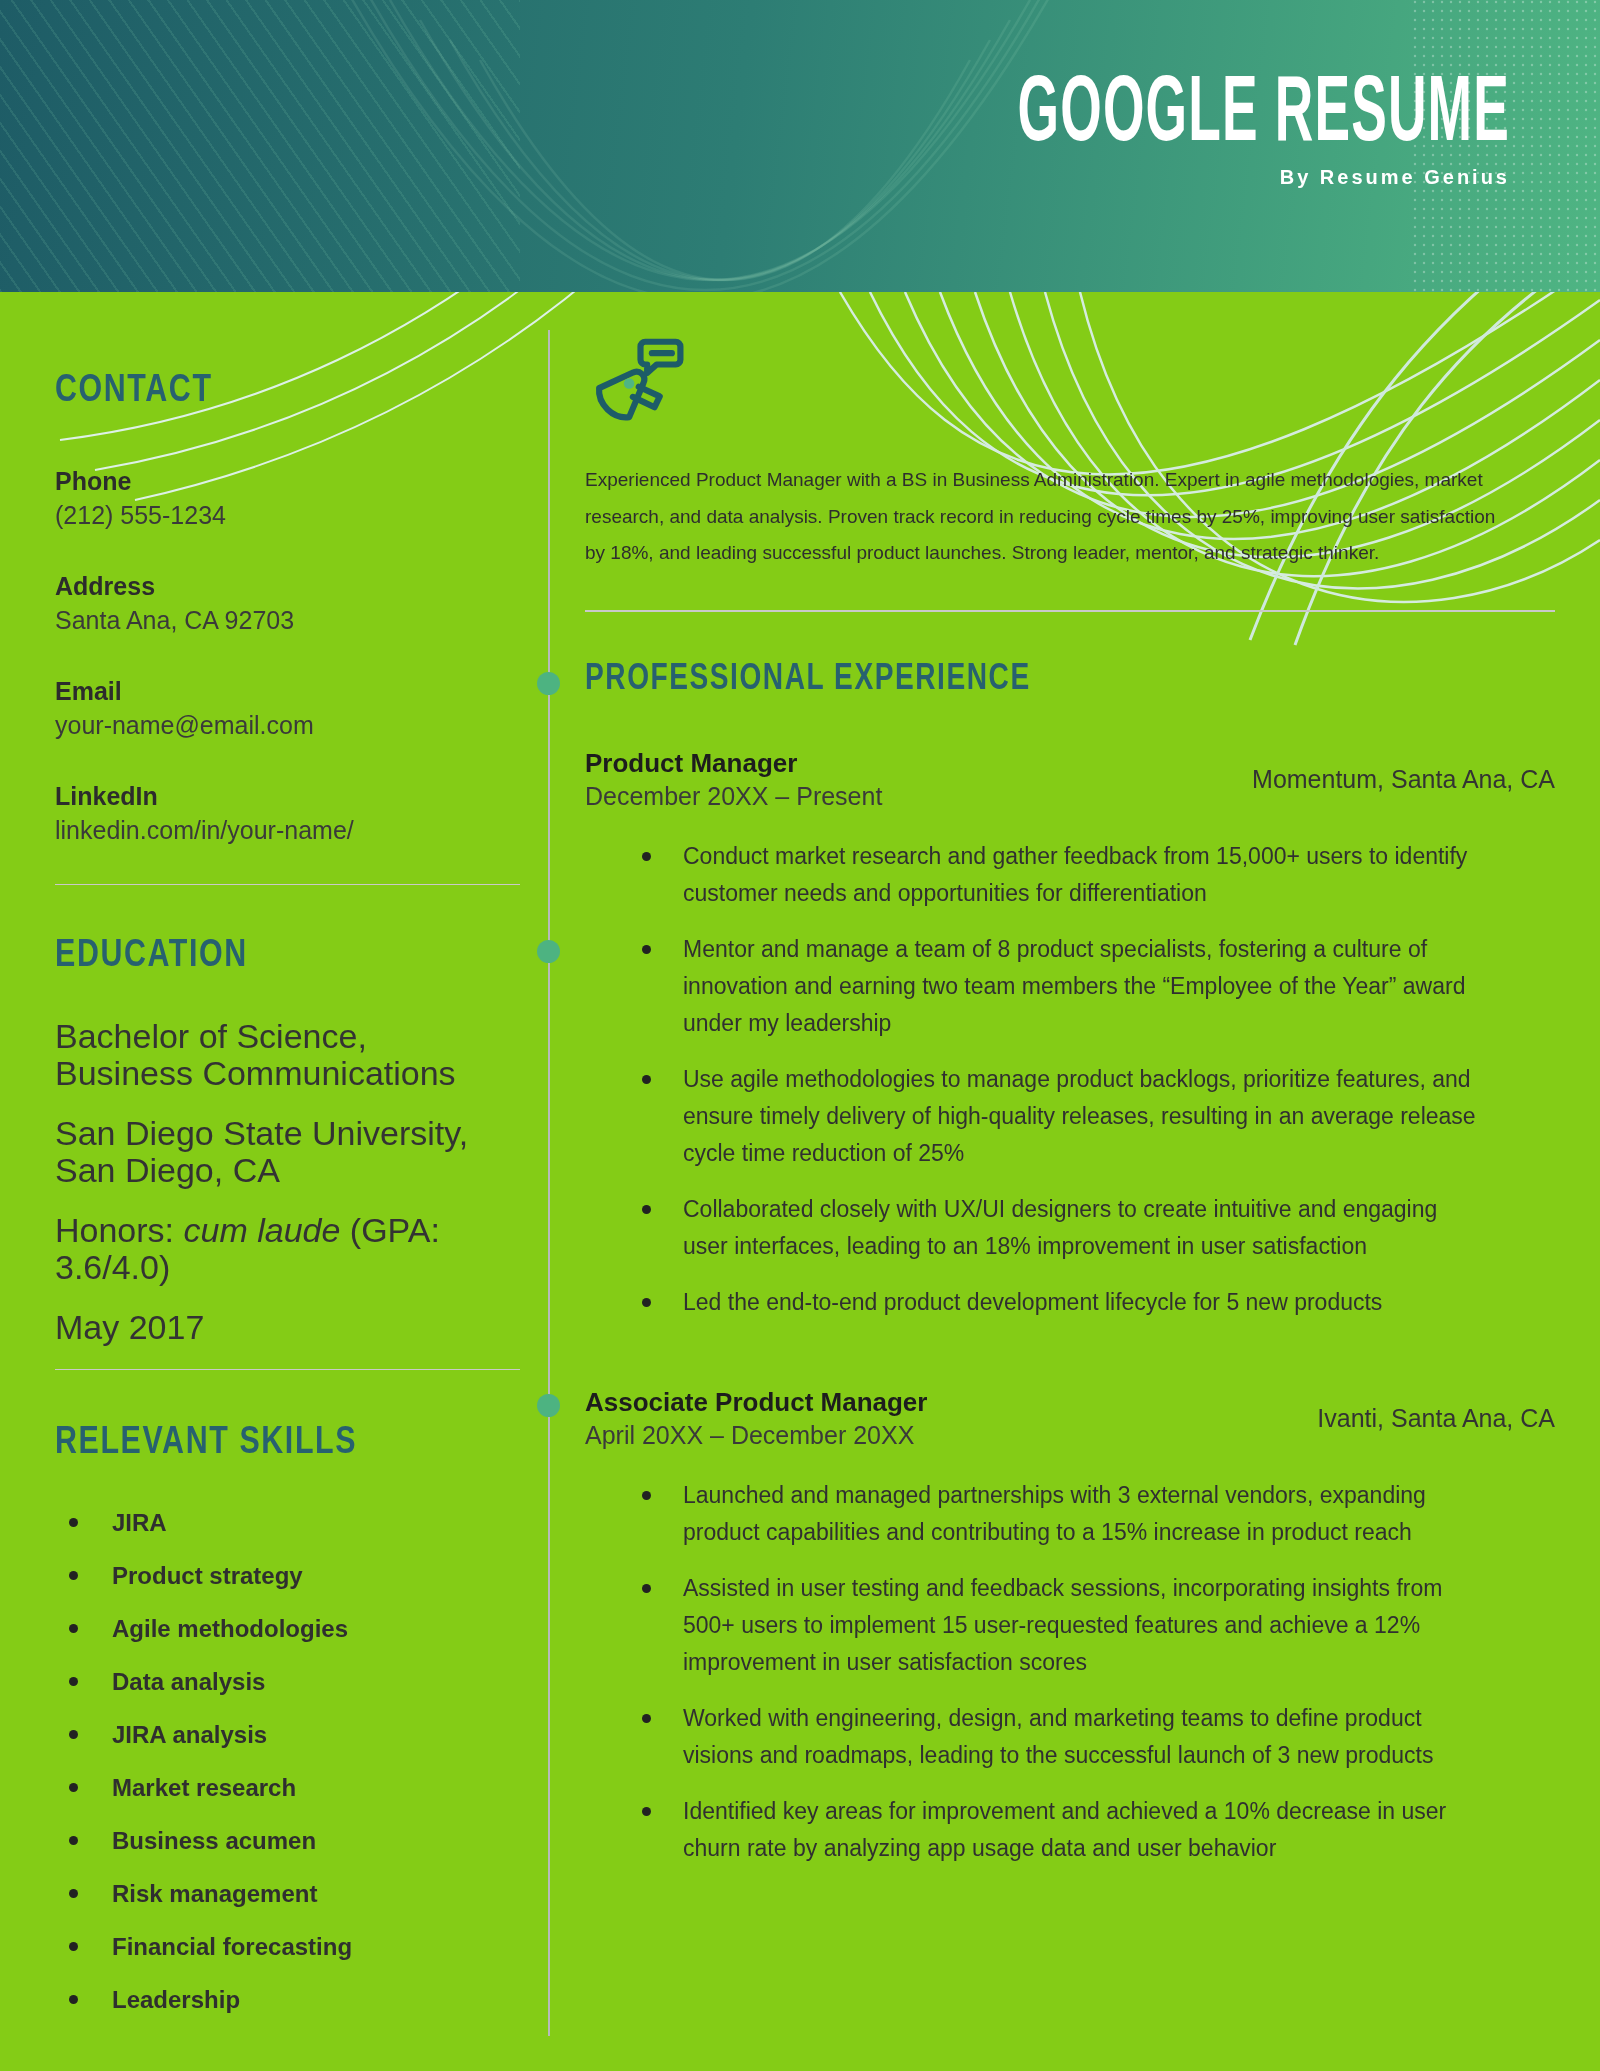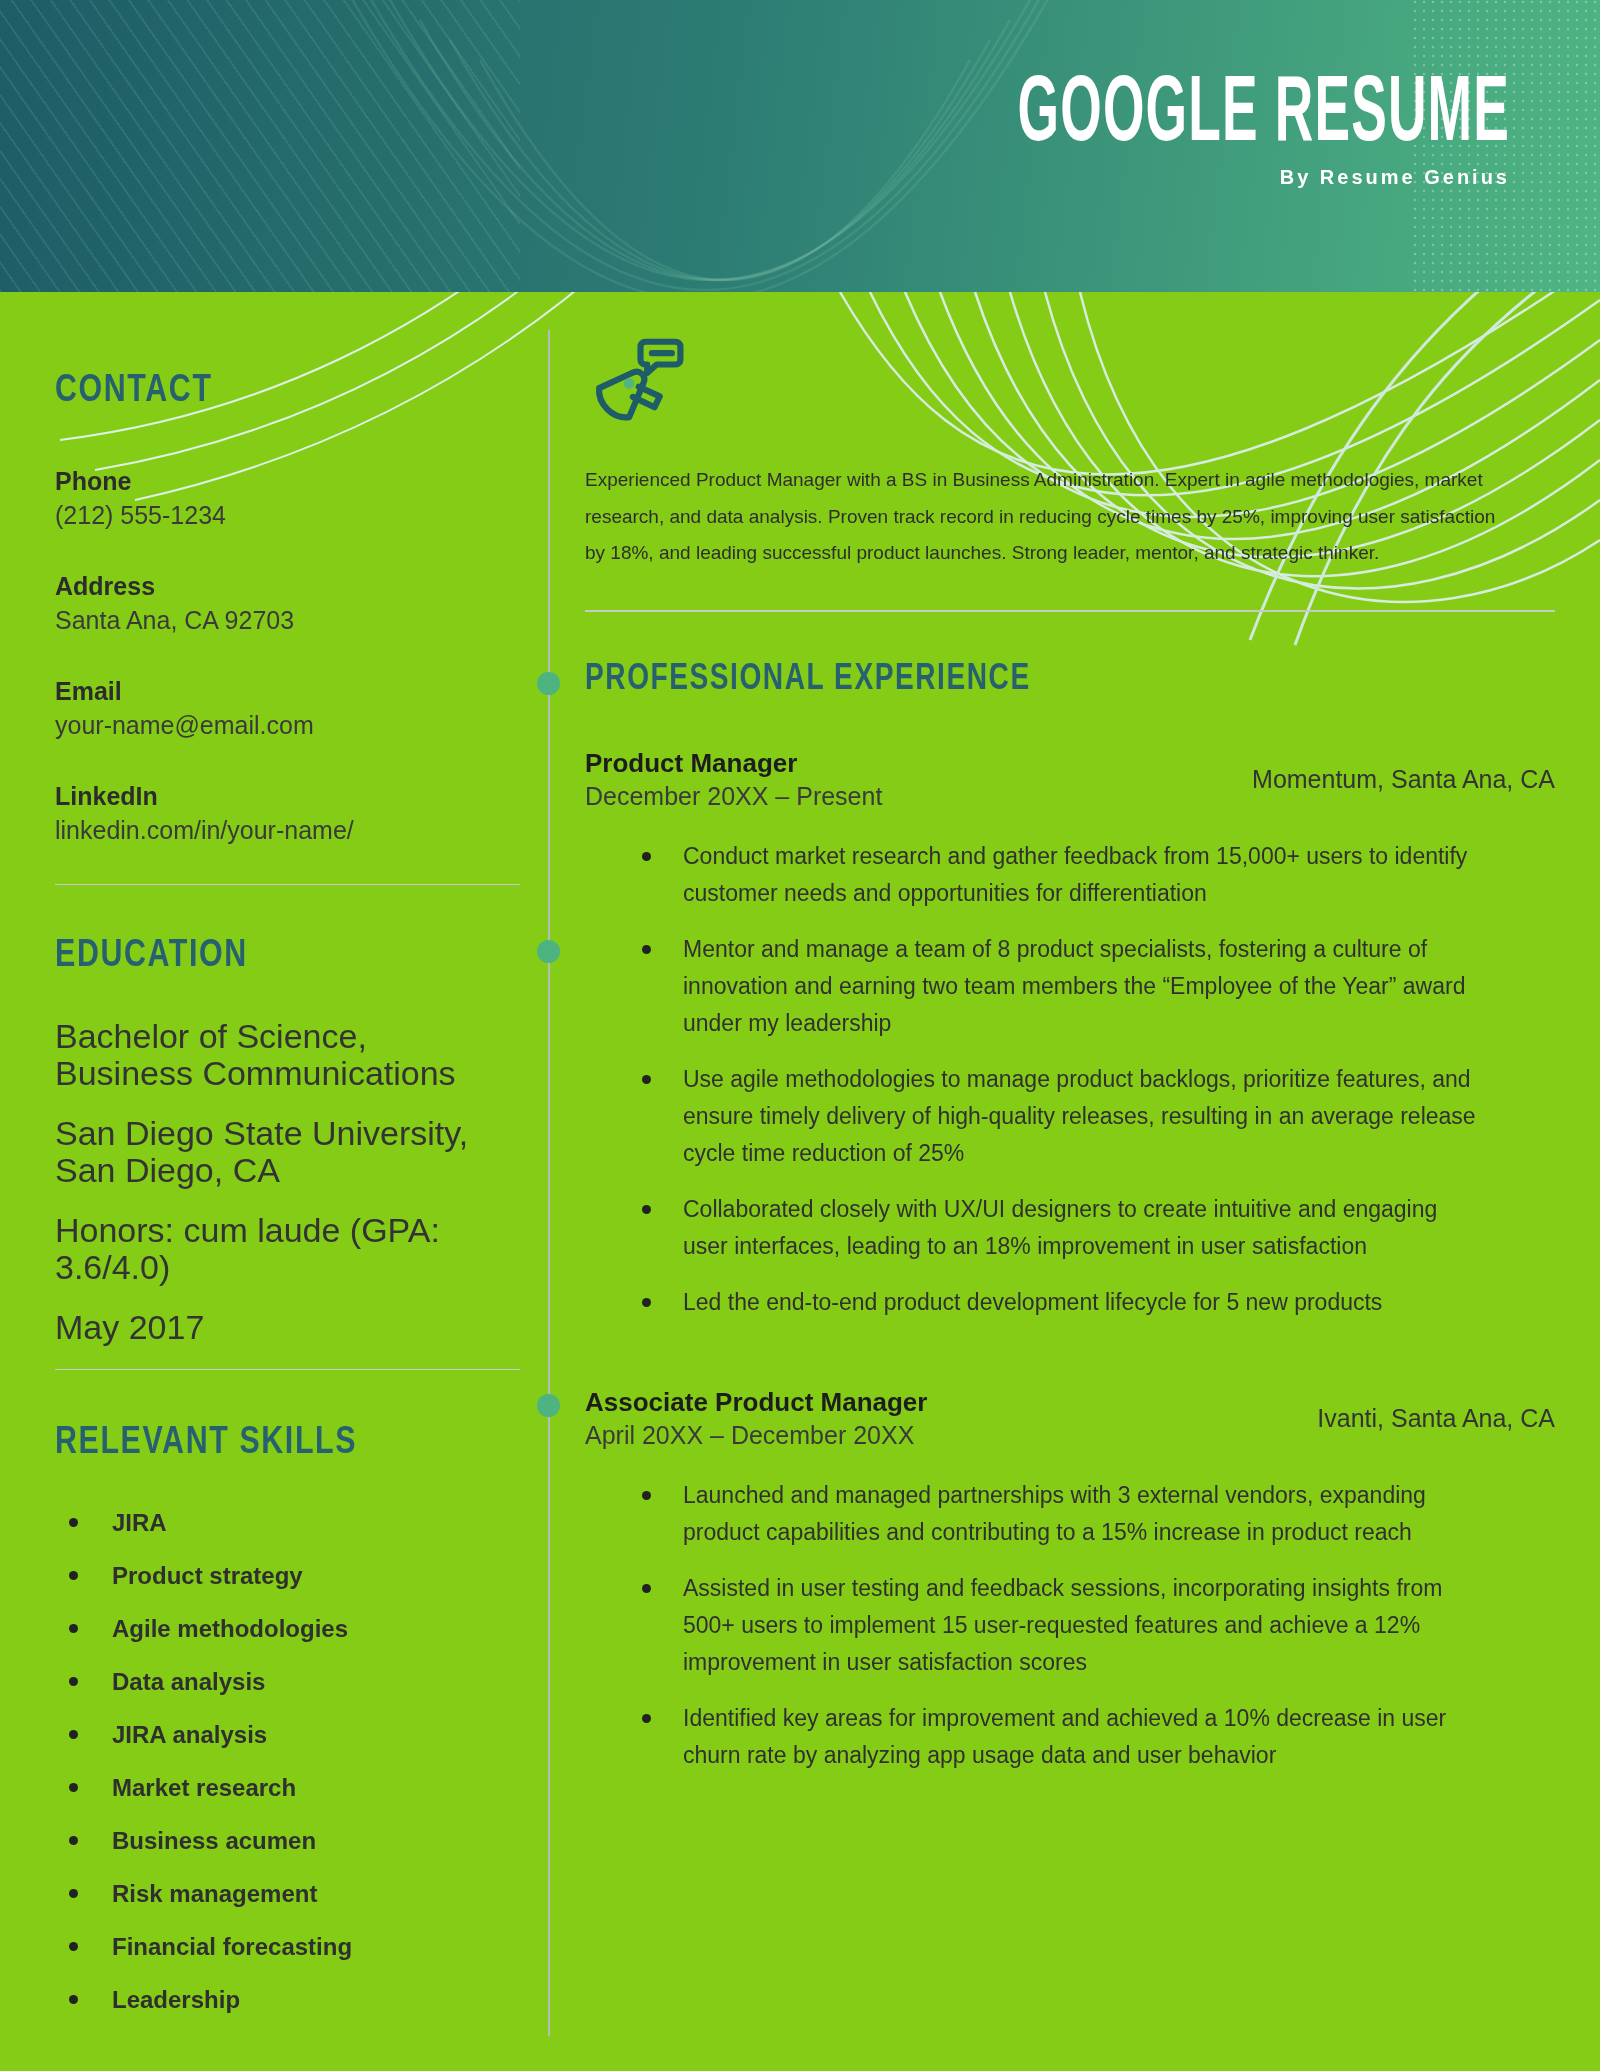--- a/index.html
+++ b/index.html
@@ -71,21 +71,21 @@
   .jd{font-size:25px;line-height:32px;color:#3a3a3a;}
   .jc{font-size:25px;color:#333333;white-space:nowrap;}
   ul.bullets{list-style:none;margin:26px 0 0 0;padding:0;}
   ul.bullets li{
     position:relative;font-size:23px;line-height:37px;margin-bottom:19px;
     padding-left:98px;color:#303030;width:797px;
   }
   ul.bullets li::before{
     content:"";position:absolute;left:57px;top:14px;width:9px;height:9px;border-radius:50%;background:#222222;
   }
-  .it{}
+  .it{font-style:italic;}
 </style>
 </head>
 <body>
 
 <div class="page">
 
   <svg class="decor" viewBox="0 0 1600 2071" aria-hidden="true">
     <g fill="none" stroke="#d5ecdf" stroke-width="2.5">
       <path d="M840 292 C 960 500, 1140 580, 1600 260"></path>
       <path d="M870 292 C 980 520, 1180 600, 1600 300"></path>
@@ -231,18 +231,19 @@
       <div class="job-head">
         <div>
           <div class="jt">Associate Product Manager</div>
           <div class="jd">April 20XX – December 20XX</div>
         </div>
         <div class="jc">Ivanti, Santa Ana, CA</div>
       </div>
       <ul class="bullets">
         <li>Launched and managed partnerships with 3 external vendors, expanding product capabilities and contributing to a 15% increase in product reach</li>
         <li>Assisted in user testing and feedback sessions, incorporating insights from 500+ users to implement 15 user-requested features and achieve a 12% improvement in user satisfaction scores</li>
+        <li>Worked with engineering, design, and marketing teams to define product visions and roadmaps, leading to the successful launch of 3 new products</li>
         <li>Identified key areas for improvement and achieved a 10% decrease in user churn rate by analyzing app usage data and user behavior</li>
       </ul>
     </div>
 
   </div>
 </div>
 
 </body></html>

